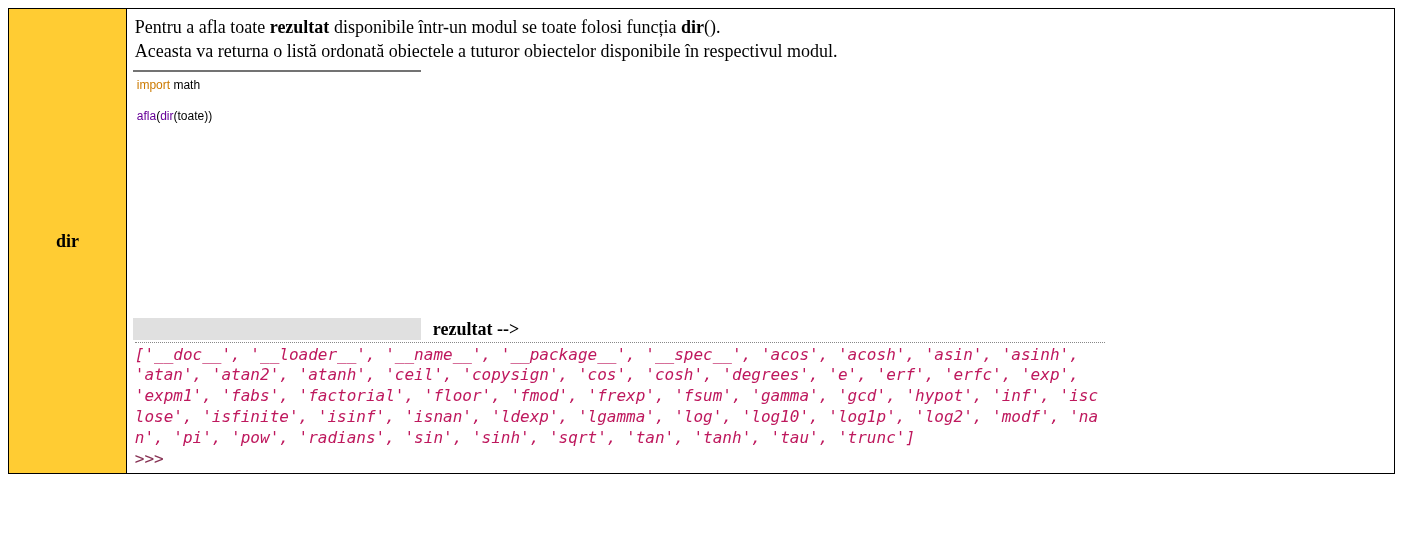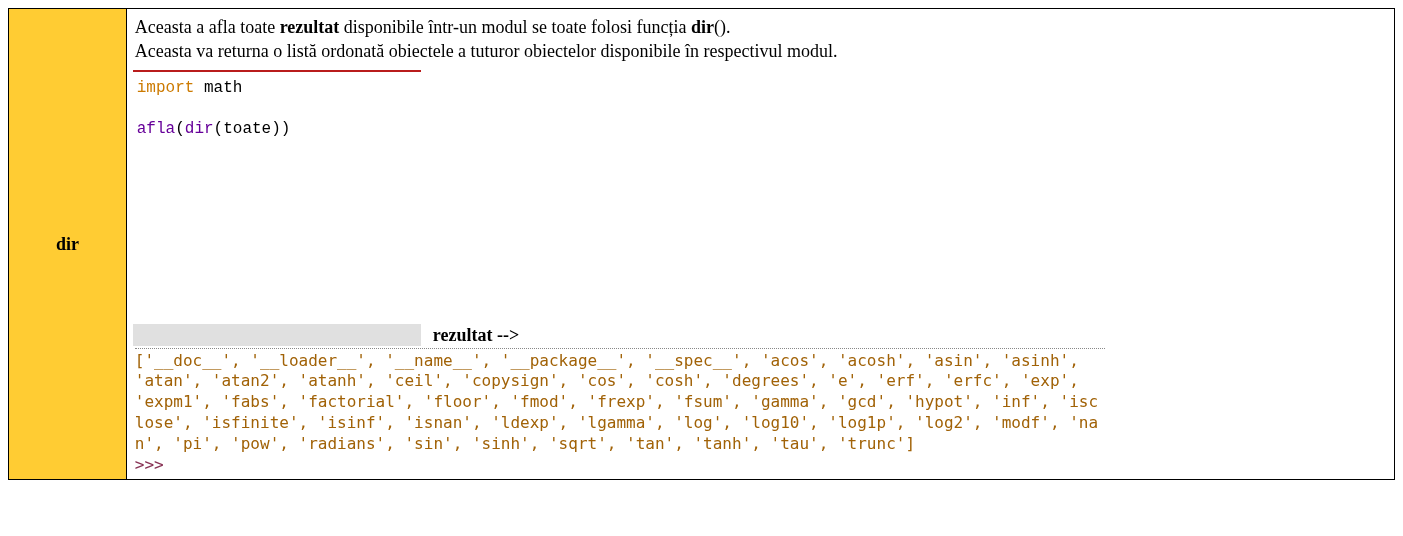--- a/index.html
+++ b/index.html
@@ -34,35 +34,35 @@
       background: #fff;
       width: 1269px;
       vertical-align: top;
     }
     .desc {
       margin: 2px 2px 6px 2px;
       line-height: 1.35;
     }
     .desc b { font-weight: bold; }
     .codebox {
-      font-family: Liberation Mono, monospace;
-      font-size: 16px;
+      font-family: Liberation Sans, sans-serif;
+      font-size: 12px;
       width: 288px;
-      border-top: 2px solid #b91c1c;
+      border-top: 2px solid #737373;
       padding: 6px 6px 0 4px;
       line-height: 1.3;
       min-height: 238px;
       margin-top: 6px;
     }
     .kw-import { color: #cc7a00; }
     .kw-print, .kw-dir { color: #660099; }
     .resultbar {
       display: flex;
       align-items: stretch;
-      margin-top: 16px;
+      margin-top: 10px;
     }
     .resultbar-grey {
       background: #e0e0e0;
       width: 288px;
       height: 22px;
     }
     .resultbar-label {
       padding-left: 12px;
       font-weight: bold;
       line-height: 22px;
@@ -72,35 +72,35 @@
       font-size: 16px;
       line-height: 1.3;
       margin: 2px 0 0 2px;
       color: #000;
       width: 970px;
       border-top: 1px dotted #888;
       padding-top: 2px;
       white-space: pre-wrap;
       word-break: break-all;
     }
-    .output .str { color: #a16207; }
+    .output .str { color: #be185d; font-style: italic; }
     .output .prompt { color: #883355; }
   </style>
 </head>
 <body>
 
 <div class="table">
   <div class="row">
     <div class="cell cell-left">
       <span>dir</span>
     </div>
     <div class="cell cell-right">
 
       <div class="desc">
-        <span>Aceasta a afla toate </span><b>rezultat</b><span> disponibile într-un modul se toate folosi funcția </span><b>dir</b><span>().</span><br>
+        <span>Pentru a afla toate </span><b>rezultat</b><span> disponibile într-un modul se toate folosi funcția </span><b>dir</b><span>().</span><br>
         <span>Aceasta va returna o listă ordonată obiectele a tuturor obiectelor disponibile în respectivul modul.</span>
       </div>
 
       <div class="codebox">
         <span class="kw-import">import</span><span> math</span><br><br>
         <span class="kw-print">afla</span><span>(</span><span class="kw-dir">dir</span><span>(toate))</span>
       </div>
 
       <div class="resultbar">
         <div class="resultbar-grey"></div>

